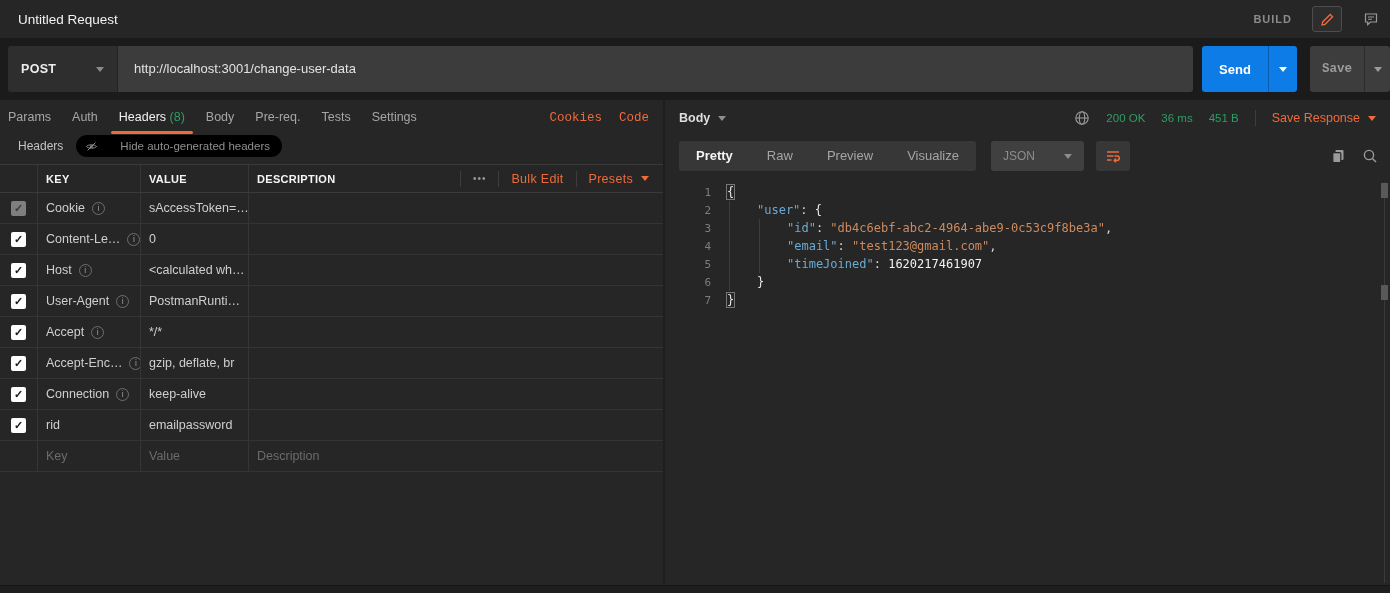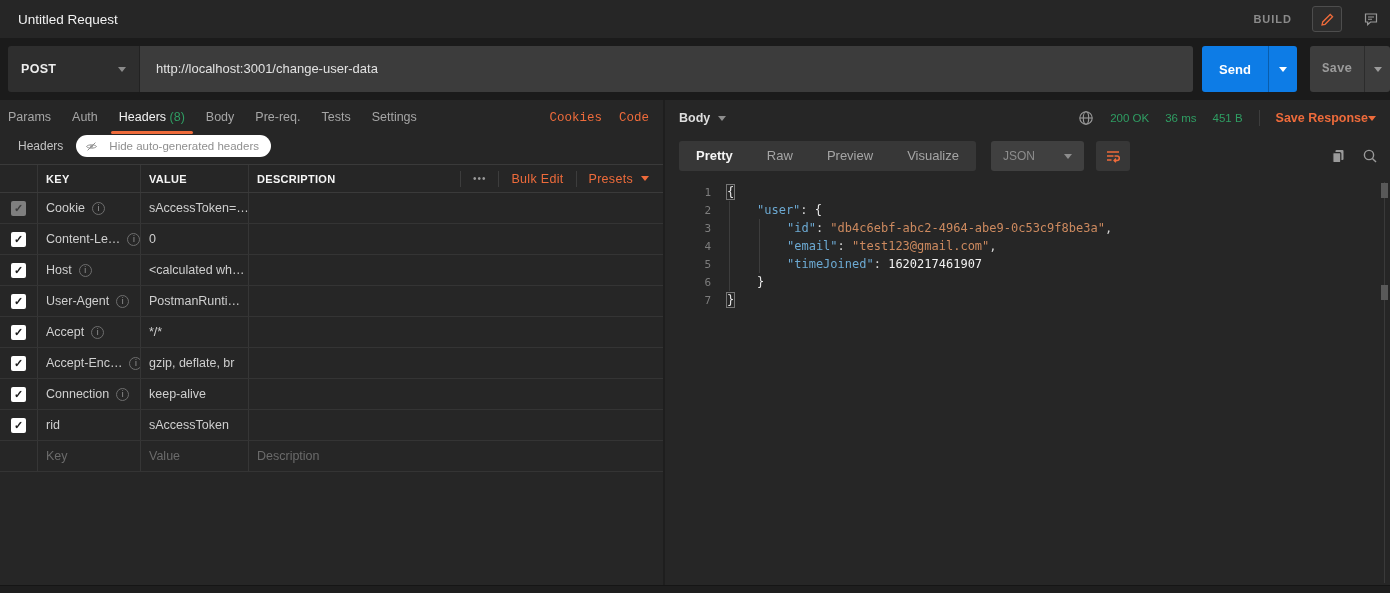--- a/index.html
+++ b/index.html
@@ -9,21 +9,21 @@
   
   .titlebar { height:38px; background:#262626; display:flex; align-items:center; padding-left:18px; }
   .title { font-size:13.5px; font-weight:normal; color:#f2f2f2; }
   .titlebar-right { margin-left:auto; display:flex; align-items:center; gap:14px; padding-right:4px; }
   .build-label { font-size:11px; letter-spacing:1px; color:#8b8b8b; font-weight:bold; margin-right:6px; }
   .icon-btn { width:30px; height:26px; display:flex; align-items:center; justify-content:center; border-radius:3px; }
   .pencil-btn { background:#2d2d2d; border:1px solid #4d4d4d; }
 
   
   .request-row { height:62px; background:#1b1b1b; display:flex; align-items:center; padding-left:8px; }
-  .method-select { width:132px; height:46px; background:#2e2e2e; border-radius:3px 0 0 3px;
+  .method-select { width:110px; height:46px; background:#2e2e2e; border-radius:3px 0 0 3px;
     display:flex; align-items:center; justify-content:space-between; padding:0 13px;
     border-right:1px solid #222; cursor:pointer; }
   .method-label { font-size:12.5px; font-weight:bold; color:#ededed; letter-spacing:.3px; }
   .url-field { flex:1; height:46px; background:#3c3c3c; border-radius:0 3px 3px 0;
     line-height:46px; padding:0 16px; font-size:13px; color:#e2e2e2; margin-right:9px;
     white-space:nowrap; overflow:hidden; }
   .split-btn { display:flex; height:46px; border-radius:3px; overflow:hidden; }
   .send { margin-right:13px; }
   .send .btn-main { width:66px; background:#0d7ce6; color:#fff; font-size:13px; font-weight:bold;
     display:flex; align-items:center; justify-content:center; }
@@ -48,22 +48,22 @@
   .tab.active { color:#f2f2f2; }
   .tab.active::after { content:""; position:absolute; left:-8px; right:-8px; bottom:0; height:3px;
     background:#ee6b3b; border-radius:2px; }
   .tab .count { color:#2f9e63; }
   .tabs-right { margin-left:auto; display:flex; gap:17px; padding-bottom:9px;font-family:Liberation Mono, monospace; }
   .link-orange { color:#ee6b3b; font-size:12.5px; cursor:pointer; }
 
   
   .headers-subrow { height:30px; display:flex; align-items:center; gap:13px; padding:0 8px 6px 18px; }
   .headers-title { font-size:12px; color:#c3c3c3; }
-  .pill { height:22px; border-radius:11px; background:#ffffff; color:#8f8f8f; font-size:11.5px;
-    display:flex; align-items:center; gap:11px; padding:0 12px 0 9px; cursor:pointer; }
+  .pill { height:22px; border-radius:11px; background:#000000; color:#8f8f8f; font-size:11.5px;
+    display:flex; align-items:center; gap:22px; padding:0 12px 0 9px; cursor:pointer; }
 
   
   .table { border-top:1px solid #3a3a3a; font-size:12.5px; }
   .thead, .trow { display:grid; grid-template-columns:37px 103px 108px 1fr; align-items:stretch; }
   .thead { height:28px; border-bottom:1px solid #3a3a3a; }
   .th, .td { display:flex; align-items:center; padding-left:8px; border-left:1px solid #363636;
     overflow:hidden; white-space:nowrap; }
   .th:first-child, .td:first-child { border-left:none; padding-left:0; justify-content:center; }
   .th { color:#f5f5f5; font-weight:bold; font-size:11px; letter-spacing:.3px; }
   .th-desc { justify-content:space-between; padding-right:14px; }
@@ -86,22 +86,22 @@
     font-size:8.5px; display:inline-flex; align-items:center; justify-content:center; flex-shrink:0; }
 
   
   .resp-header { height:36px; display:flex; align-items:center; padding:0 14px; }
   .body-select { display:flex; align-items:center; gap:8px; color:#dedede; font-size:12.5px;
     font-weight:bold; cursor:pointer; }
   .body-select .caret { color:#8d8d8d; }
   .resp-meta { margin-left:auto; display:flex; align-items:center; gap:16px; font-size:11.5px; }
   .green { color:#2f9e63; }
   .vsep { width:1px; height:16px; background:#3d3d3d; }
-  .save-response { color:#ee6b3b; font-size:12.5px; font-weight:bold; display:flex; align-items:center;
-    cursor:pointer; }
+  .save-response { color:#ee6b3b; font-size:12.5px; font-weight:normal; display:flex; align-items:center;
+    gap:8px; cursor:pointer; }
 
   .resp-toolbar { height:40px; display:flex; align-items:center; padding:0 10px 0 14px; gap:12px; }
   .view-tabs { display:flex; background:#373737; border-radius:3px; height:30px; align-items:center; }
   .view-tab { padding:12px 17px; color:#a5a5a5; font-size:13px; line-height:30px; cursor:pointer; }
   .view-tab.active { color:#f5f5f5; font-weight:bold; }
   .format-select { height:30px; background:#404040; border-radius:3px; display:flex; align-items:center;
     gap:29px; padding:0 12px; color:#8d8d8d; font-size:12px; margin-left:3px; cursor:pointer; }
   .wrap-btn { width:34px; height:30px; background:#373737; border-radius:3px; display:flex;
     align-items:center; justify-content:center; cursor:pointer; }
   .toolbar-right { margin-left:auto; display:flex; align-items:center; gap:16px; padding-right:2px; }
@@ -303,21 +303,21 @@
             <div class="td">keep-alive</div>
             <div class="td"></div>
           </div>
           <div class="trow">
             <div class="td">
               <div class="cb"></div>
             </div>
             <div class="td td-key">
               <span>rid</span>
             </div>
-            <div class="td">sAccessToken</div>
+            <div class="td">emailpassword</div>
             <div class="td"></div>
           </div>
           <div class="trow placeholder-row">
             <div class="td"></div>
             <div class="td">Key</div>
             <div class="td">Value</div>
             <div class="td">Description</div>
           </div>
         </div>
     </div>

